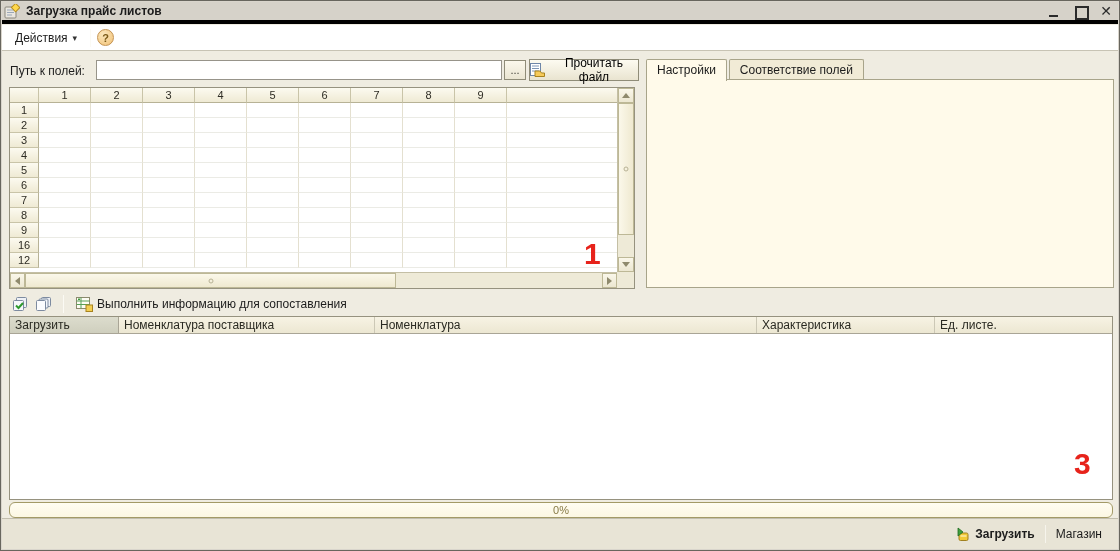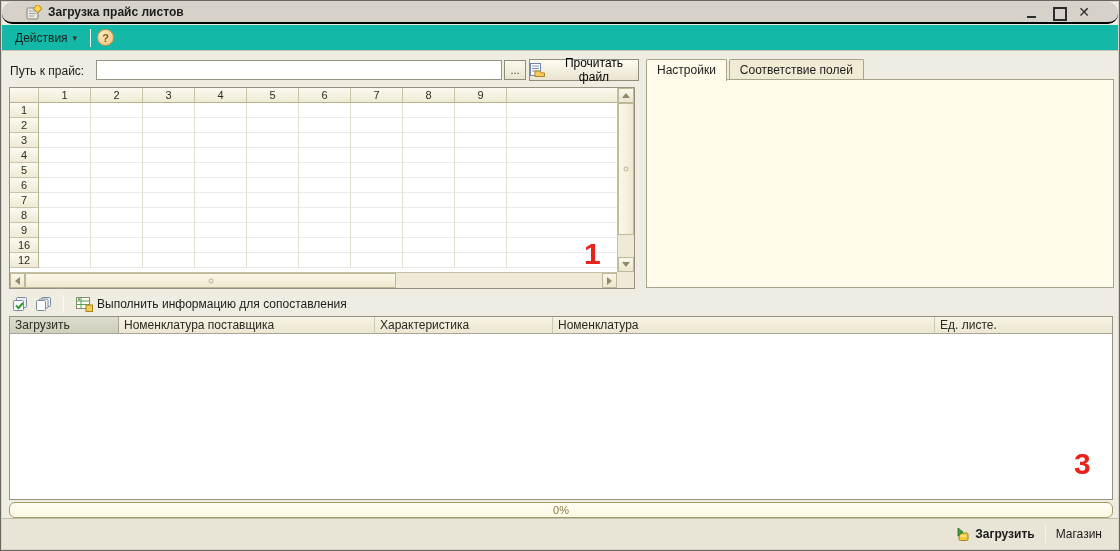--- a/index.html
+++ b/index.html
@@ -3,30 +3,30 @@
 <meta charset="utf-8">
 <style>
   * { box-sizing: border-box; margin: 0; padding: 0; }
   html,body { width:1120px; height:551px; }
   body { font-family:"Liberation Sans","DejaVu Sans",sans-serif; font-size:12px; color:#1c1c1c; background:#efece1; }
   #app { position:absolute; inset:0; width:1120px; height:551px; border:1px solid #68665e;
          box-shadow: inset 0 0 0 1px #d9d5cc; background:#efece1; overflow:hidden; }
 
   
   .titlebar { position:absolute; left:1px; top:1px; right:1px; height:22px; background:#d6d2c9;
-              display:flex; align-items:center; padding:0 24px; border-bottom:2px solid #000000;border-radius:10px; }
+              display:flex; align-items:center; padding:0 2px; border-bottom:4px solid #000000; }
   .titlebar .title { font-weight:bold; font-size:12px; margin-left:6px; }
   .win-controls { margin-left:auto; display:flex; align-items:center; gap:14px; padding-right:4px; }
   .wc { width:12px; height:12px; position:relative; cursor:default; }
   .wc-min::after { content:""; position:absolute; left:1px; bottom:0; width:9px; height:2px; background:#2b2b2b; }
   .wc-max::after { content:""; position:absolute; left:1px; top:1px; width:10px; height:10px; border:2px solid #2b2b2b; border-top-width:2px; }
   .wc-close { font-size:14px; font-weight:bold; line-height:12px; width:auto; color:#2b2b2b; }
 
   
-  .menubar { position:absolute; left:1px; top:24px; right:1px; height:26px; background:#14b8a6;
+  .menubar { position:absolute; left:1px; top:24px; right:1px; height:26px; background:#ffffff;
              border-bottom:1px solid #c7c3b4; display:flex; align-items:center; padding:0 6px; }
   .menu-item { padding:3px 7px; display:flex; align-items:center; gap:5px; }
   .menu-item .arr { font-size:9px; color:#333; }
   .menusep { width:1px; height:18px; background:#c9c5b7; margin:0 6px; border-right:1px solid #fbfaf4; }
   .help-btn { width:17px; height:17px; border-radius:50%; background:radial-gradient(circle at 35% 30%, #fbe7bd, #f2c277);
               border:1px solid #c49352; color:#7a5a18; font-weight:bold; font-size:11px;
               display:flex; align-items:center; justify-content:center; }
 
   
   .label { white-space:nowrap; }
@@ -151,21 +151,21 @@
 
   <div class="menubar">
     <span class="menu-item">
       <span>Действия</span>
       <span class="arr">▾</span>
     </span>
     <span class="menusep"></span>
     <span class="help-btn">?</span>
   </div>
 
-  <span id="path-label" class="label">Путь к прайс:</span>
+  <span id="path-label" class="label">Путь к полей:</span>
   <input id="path-input" class="tinput" value="" style="">
   <button id="path-browse" class="sqbtn">...</button>
   <button id="read-file-btn" class="btn">
     <span>
       <svg width="15" height="14" viewBox="0 0 15 14">
         <rect x="0.5" y="0.5" width="10" height="12" fill="#fff" stroke="#6e86a8"></rect>
         <line x1="2" y1="3" x2="9" y2="3" stroke="#7e96b5"></line>
         <line x1="2" y1="5.5" x2="9" y2="5.5" stroke="#7e96b5"></line>
         <line x1="2" y1="8" x2="9" y2="8" stroke="#7e96b5"></line>
         <path d="M5 8 h5 l1.5 2 h3 v3.5 h-9.5 z" fill="#f6ca5a" stroke="#a8831f"></path>
@@ -452,22 +452,22 @@
         </svg>
       </span>
       <span>Выполнить информацию для сопоставления</span>
     </span>
   </div>
 
   <div id="map-table">
     <div class="mt-header" id="mt-header">
         <div class="mt-hcell first" style="flex: 0 0 109px;">Загрузить</div>
         <div class="mt-hcell" style="flex: 0 0 256px;">Номенклатура поставщика</div>
+        <div class="mt-hcell" style="flex: 0 0 382px;">Номенклатура</div>
         <div class="mt-hcell" style="flex: 0 0 178px;">Характеристика</div>
-        <div class="mt-hcell" style="flex: 0 0 382px;">Номенклатура</div>
         <div class="mt-hcell" style="flex: 1 1 auto;">Ед. листе.</div>
       </div>
   </div>
   <span id="mark3" class="redmark">3</span>
 
   <div id="progress">0%</div>
 
   <div id="footer">
     <span class="foot-btn bold">
       <span>

